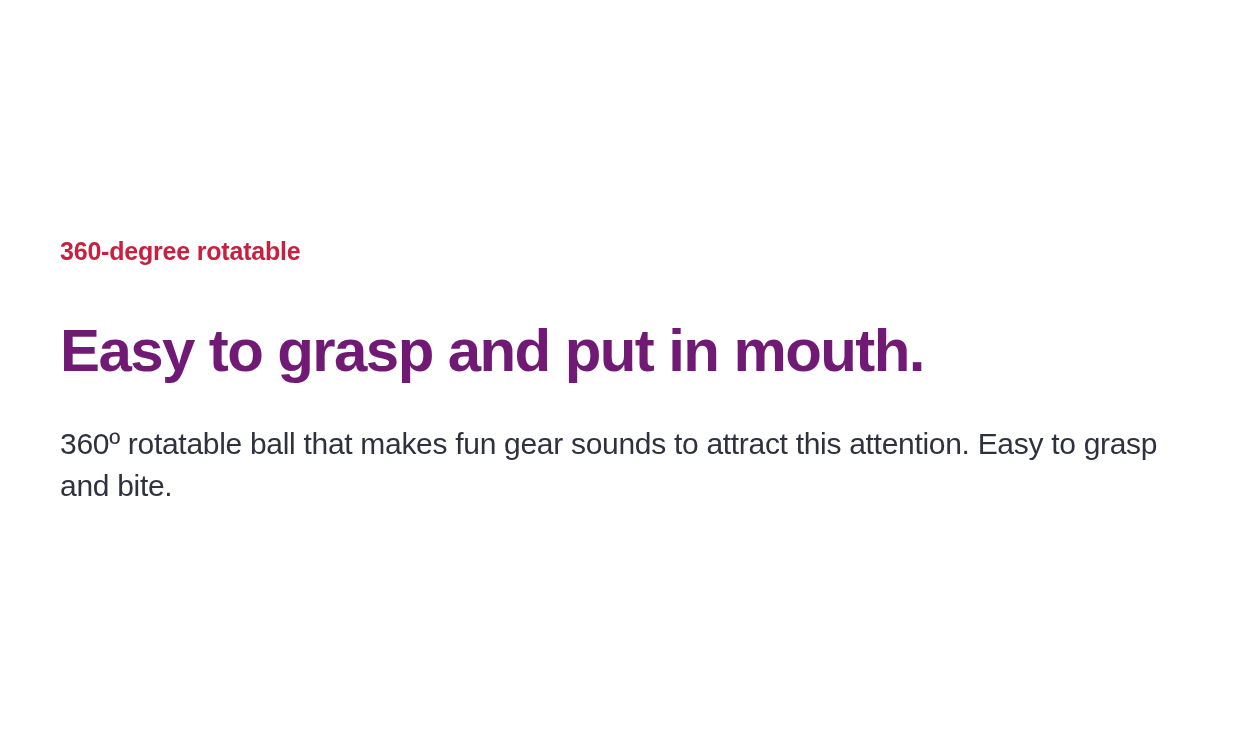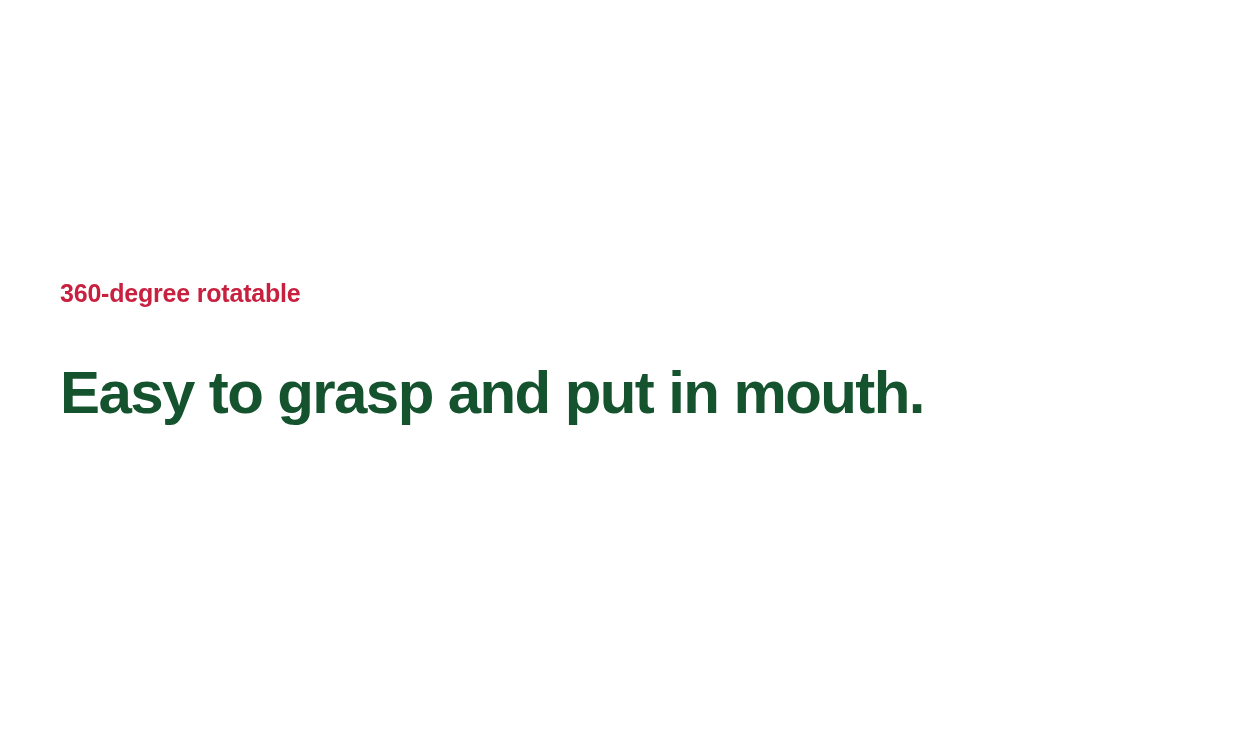--- a/index.html
+++ b/index.html
@@ -40,21 +40,21 @@
     letter-spacing: -0.2px;
     color: #c8203f;
   }
 
   .headline {
     margin: 0 0 42px 0;
     font-size: 60px;
     font-weight: 700;
     line-height: 1.02;
     letter-spacing: -1.6px;
-    color: #14532d;
+    color: #701a75;
   }
 
   .body-copy {
     margin: 0 0 28px 0;
     font-size: 30px;
     font-weight: 400;
     line-height: 42px;
     letter-spacing: -0.3px;
     color: #2f323e;
   }
@@ -68,15 +68,16 @@
 
 <div class="feature-section">
 
   <div class="content-block">
 
     <p class="eyebrow">360-degree rotatable</p>
 
     <h1 class="headline">Easy to grasp and put in mouth.</h1>
 
 
+    <p class="body-copy">360º rotatable ball that makes fun gear sounds to attract this attention. Easy to grasp and bite.</p>
 
   </div>
 </div>
 
 </body></html>

